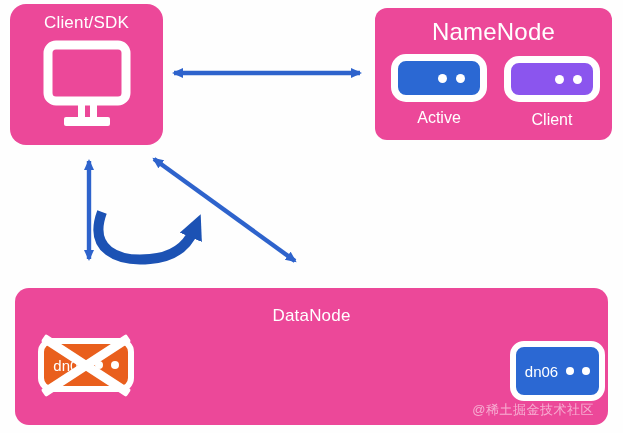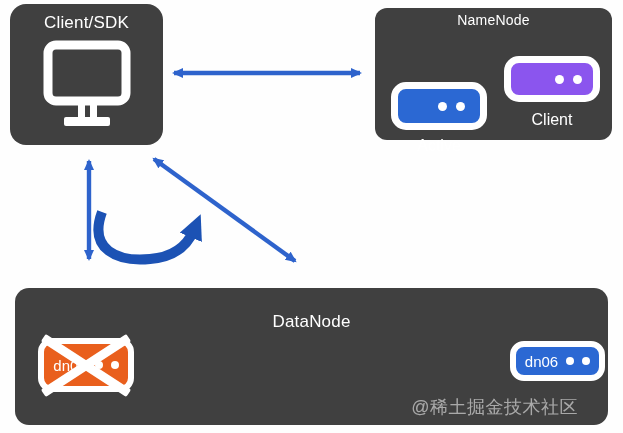--- a/index.html
+++ b/index.html
@@ -2,68 +2,68 @@
 <html><head>
 <meta charset="utf-8">
 <style>
   html,body{margin:0;padding:0;background:#ffffff;}
   .stage{
     position:relative;width:623px;height:433px;overflow:hidden;
     background:#fefefe;
     font-family:"Liberation Sans","DejaVu Sans",sans-serif;
     color:#ffffff;
   }
-  .box{position:absolute;background:#404040;}
+  .box{position:absolute;background:#ec4899;}
   .box-title{text-align:center;font-weight:400;letter-spacing:.2px;}
 
   
   .client-box{left:10px;top:4px;width:153px;height:141px;border-radius:16px;}
   .client-box .box-title{margin-top:9px;font-size:17px;}
   .monitor-wrap{position:absolute;left:30px;top:33px;width:94px;height:96px;}
 
   
   .namenode-box{left:375px;top:8px;width:237px;height:132px;border-radius:12px;}
-  .namenode-box .box-title{margin-top:4px;font-size:14px;}
+  .namenode-box .box-title{margin-top:10px;font-size:24px;}
   .nn-item{position:absolute;width:104px;text-align:center;}
-  .nn-item.active{left:12px;top:46px;margin-top:28px;}
+  .nn-item.active{left:12px;top:46px;}
   .nn-item.standby{left:125px;top:48px;}
   .server-node{
     box-sizing:border-box;border:7px solid #ffffff;border-radius:15px;
     height:48px;display:flex;align-items:center;gap:9px;
   }
   .nn-item .server-node{width:96px;margin:0 auto;}
   .node-active{background:#2b68d3;justify-content:center;padding-left:24px;}
   .node-standby{background:#8b55ee;justify-content:flex-end;padding-right:11px;height:46px;}
   .dot{width:9px;height:9px;border-radius:50%;background:#ffffff;flex:0 0 auto;}
   .nn-label{margin-top:7px;font-size:16px;}
   .nn-item.standby .nn-label{margin-top:9px;}
 
   
   .datanode-box{left:15px;top:288px;width:593px;height:137px;border-radius:14px;}
-  .datanode-box .box-title{margin-top:24px;font-size:17px;}
+  .datanode-box .box-title{margin-top:18px;font-size:17px;}
   .dn-node{
     position:absolute;box-sizing:border-box;border:6px solid #ffffff;border-radius:14px;
     display:flex;align-items:center;justify-content:center;gap:8px;
     background:#2b68d3;font-size:15px;color:#ffffff;
   }
   .dn-failed{left:23px;top:50px;width:96px;height:54px;background:#e95f1d;}
   .dn-1{left:257px;top:58px;width:93px;height:46px;}
-  .dn-2{left:495px;top:53px;width:95px;height:40px;text-align:right;}
+  .dn-2{left:495px;top:53px;width:95px;height:60px;text-align:right;}
   .dn-dot{width:8px;height:8px;border-radius:50%;background:#ffffff;flex:0 0 auto;}
 
   
   .x-overlay{position:absolute;left:14px;top:40px;width:114px;height:74px;pointer-events:none;}
   .x-bar{position:absolute;left:6px;top:33px;width:102px;height:9px;background:#ffffff;border-radius:2px;}
   .x-bar.a{transform:rotate(33deg);}
   .x-bar.b{transform:rotate(-33deg);}
 
   
   .arrow-svg{position:absolute;overflow:visible;}
   .watermark{
-    position:absolute;right:30px;bottom:6px;font-size:18px;
+    position:absolute;right:14px;bottom:6px;font-size:13px;
     color:rgba(255,255,255,.55);letter-spacing:.5px;
   }
 </style>
 </head>
 <body>
 
 <div class="stage">
 
   <svg width="0" height="0" style="position:absolute">
     <defs>

